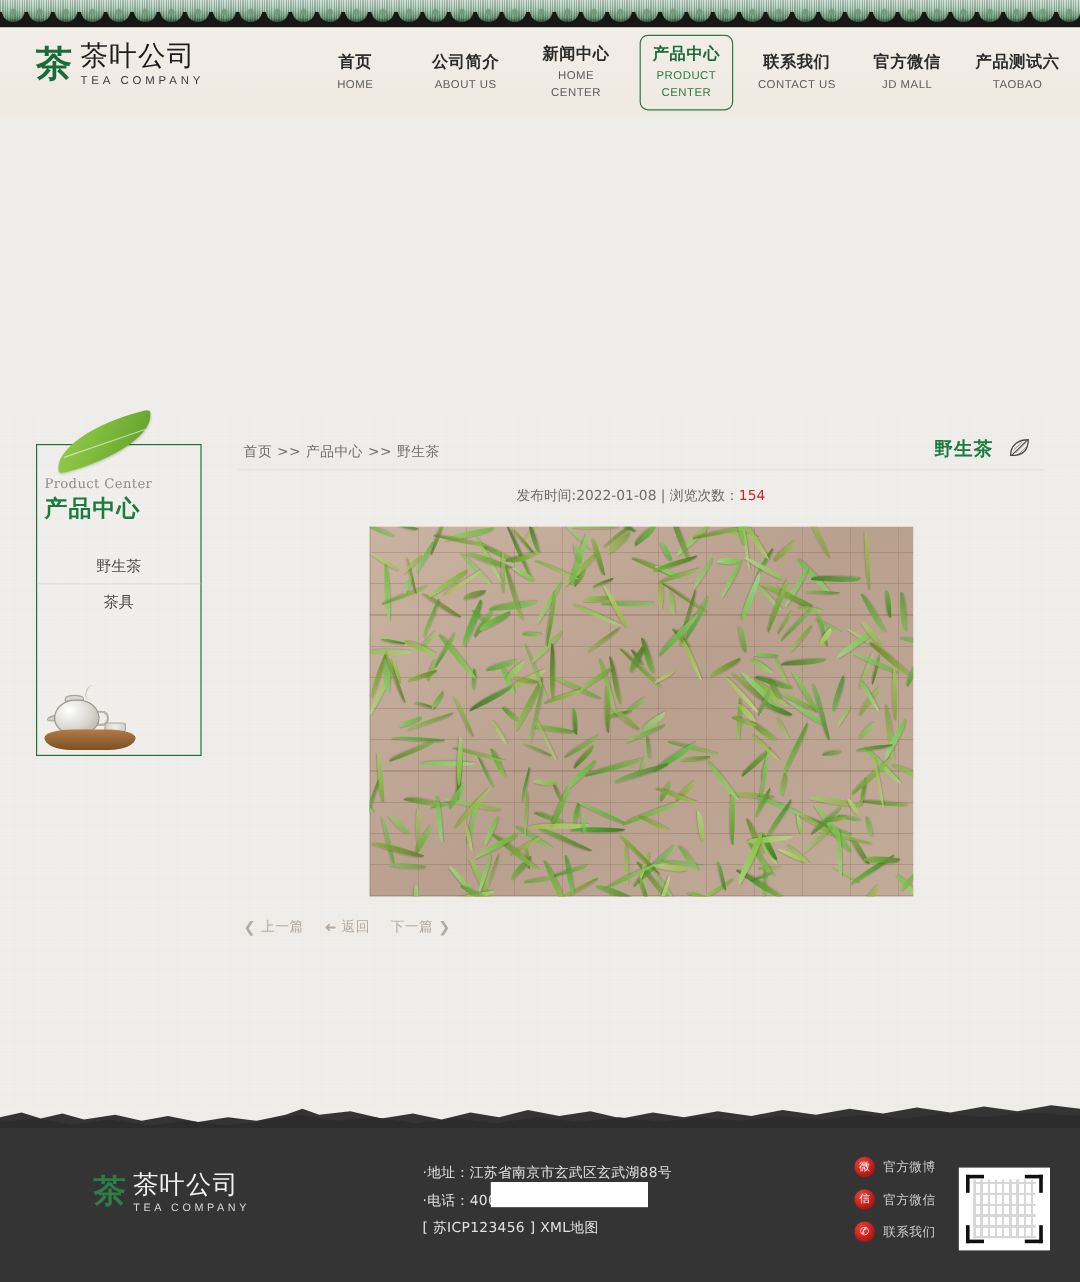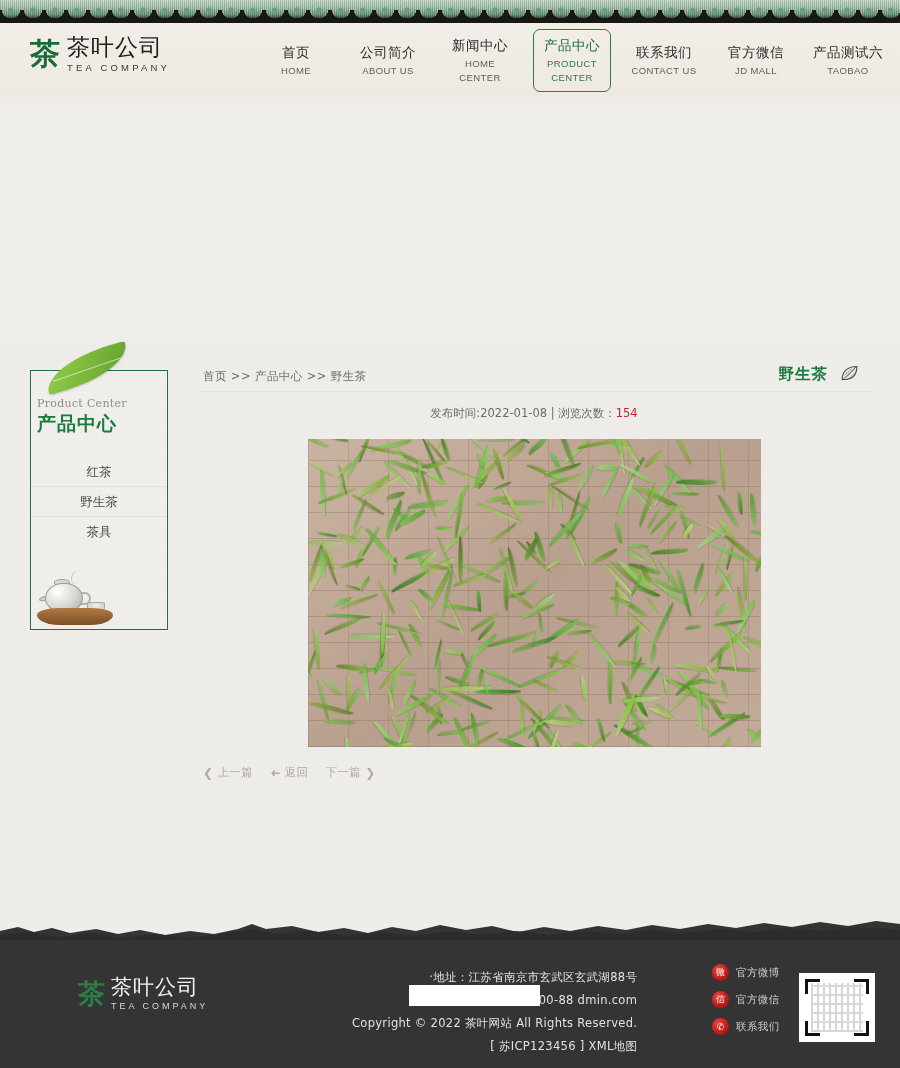--- a/index.html
+++ b/index.html
@@ -65,21 +65,21 @@
   .logo .en{
     font-size:9.5px; color:#3a3a3a; letter-spacing:3.2px; margin-top:3px;
     font-family:"Liberation Sans",sans-serif;
   }
 
   .nav{ position:absolute; left:250px; top:0; height:74px; display:flex; align-items:center; gap:0; }
   .nav .item{
     width:78px; text-align:center; padding:7px 2px 6px; margin:0 7px;
     text-decoration:none; cursor:pointer; border:1px solid transparent; border-radius:7px;
   }
-  .nav .item .cn{ display:block; font-size:13.5px; color:#2b2b2b; line-height:17px; font-weight:400;
+  .nav .item .cn{ display:block; font-size:13.5px; color:#2b2b2b; line-height:17px; font-weight:700;
       font-family:"DejaVu Sans","Liberation Sans",sans-serif; letter-spacing:.5px;}
   .nav .item .en{ display:block; font-size:9.5px; color:#5d5d5d; line-height:14px; margin-top:3px; letter-spacing:.4px;}
   .nav .item.active{ border:1.3px solid #2b7a45; }
   .nav .item.active .cn{ color:#1b6b3a; }
   .nav .item.active .en{ color:#2b7a45; }
 
   
   .banner{
     position:absolute; top:97px; left:0; width:900px; height:250px; overflow:hidden;
     background:#5e7d52;
@@ -275,21 +275,20 @@
   .flogo .cn{
     font-family:"DejaVu Serif","Liberation Serif",serif;
     font-size:21px; color:#f2f2f2; letter-spacing:1px; line-height:1.05;
   }
   .flogo .en{ font-size:9px; color:#dadada; letter-spacing:3px; margin-top:3px; }
 
   .finfo{ position:absolute; left:352px; top:26px; }
   .finfo div{
     font-size:11.5px; color:#e2e2e2; line-height:23px; letter-spacing:.3px;
     font-family:"DejaVu Sans","Liberation Sans",sans-serif;
-    text-align:right;
   }
   .redact{
     position:absolute; left:409px; top:985px; width:131px; height:21px; background:#ffffff;
   }
 
   .fsocial{ position:absolute; left:712px; top:24px; }
   .fsrow{ display:flex; align-items:center; margin-bottom:10px; }
   .fsicon{
     width:17px; height:17px; border-radius:50%;
     background:radial-gradient(circle at 35% 30%, #e8433c, #b91410 70%);
@@ -364,21 +363,20 @@
   </div>
 
 
   <div class="main">
     <div class="texture"></div>
 
     <div class="sidebar">
       <div class="ptitle">Product Center</div>
       <div class="ctitle">产品中心</div>
       <div class="cats" id="cats">
-          <a class="cat">红茶</a>
           <a class="cat">野生茶</a>
           <a class="cat">茶具</a>
         </div>
       <div class="teapot">
         <div class="steam"></div>
         <div class="lid"></div>
         <div class="spout"></div>
         <div class="handle"></div>
         <div class="pot"></div>
         <div class="cup"></div>
@@ -776,21 +774,20 @@
       <span class="mark">茶</span>
       <span>
         <span class="cn" style="display:block">茶叶公司</span>
         <span class="en" style="display:block">TEA COMPANY</span>
       </span>
     </div>
 
     <div class="finfo">
       <div>·地址：江苏省南京市玄武区玄武湖88号</div>
       <div>·电话：400-88            dmin.com</div>
-      <div>Copyright © 2022 茶叶网站 All Rights Reserved.</div>
       <div>[ 苏ICP123456 ] XML地图</div>
     </div>
 
     <div class="fsocial" id="fsocial">
         <div class="fsrow">
           <span class="fsicon">微</span>
           <span class="fslabel">官方微博</span>
         </div>
         <div class="fsrow">
           <span class="fsicon">信</span>

